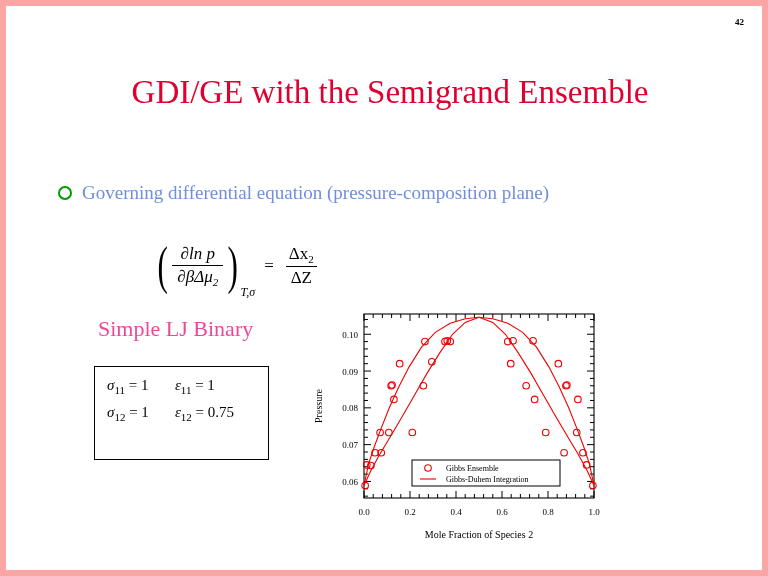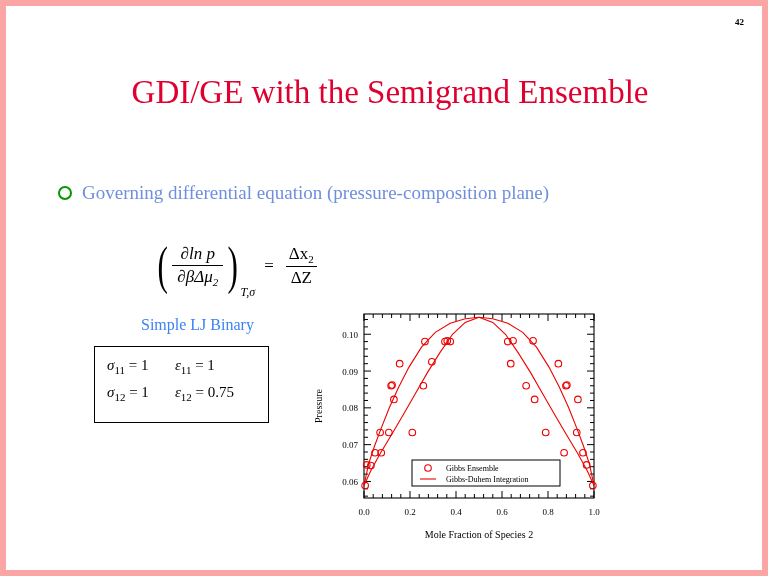--- a/index.html
+++ b/index.html
@@ -110,31 +110,30 @@
     font-family: Liberation Serif, serif;
   }
   .eqsign { margin: 0 9px; }
 
   
   #lj-label {
     position: absolute;
     top: 310px;
     left: 92px;
     font-family: "Liberation Serif", serif;
-    font-size: 16px;
-    color: #3b82f6;
-    white-space: nowrap;
-    margin-left: 43px;
+    font-size: 22px;
+    color: #ec4899;
+    white-space: nowrap;
   }
   #param-box {
     position: absolute;
-    top: 340px;
+    top: 360px;
     left: 88px;
     width: 175px;
-    height: 77px;
+    height: 94px;
     border: 1.6px solid #000000;
     box-sizing: border-box;
   }
   #param-box table {
     border-collapse: collapse;
     margin: 6px 0 0 12px;
     font-family: "Liberation Serif", serif;
     font-size: 15px;
     color: #000;
   }

